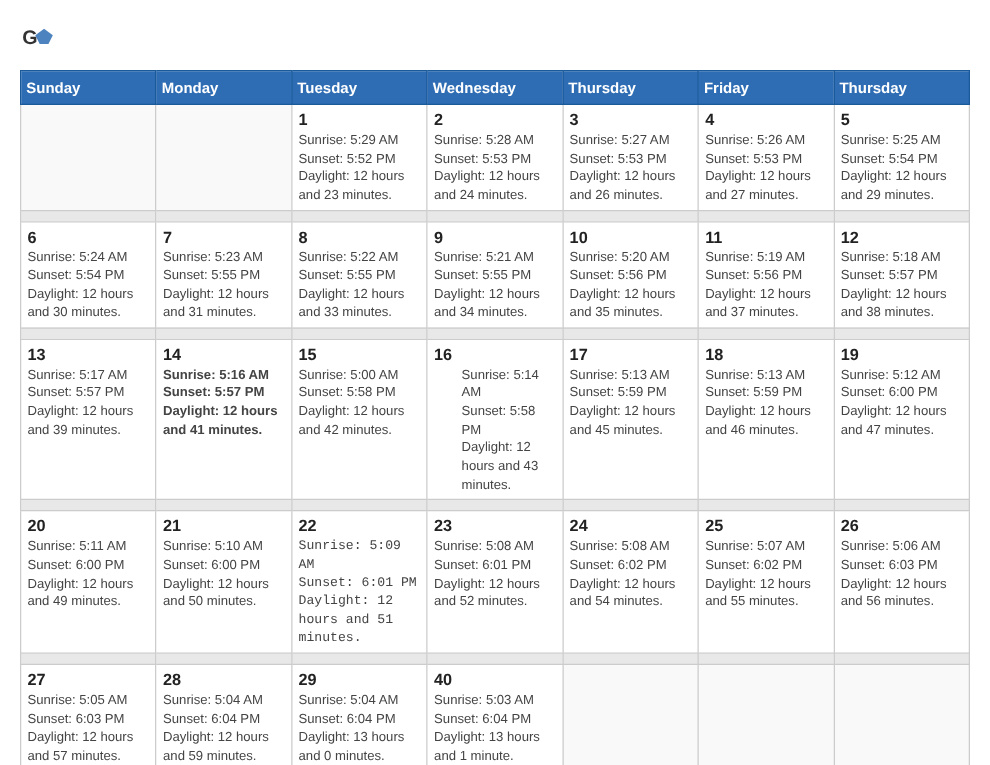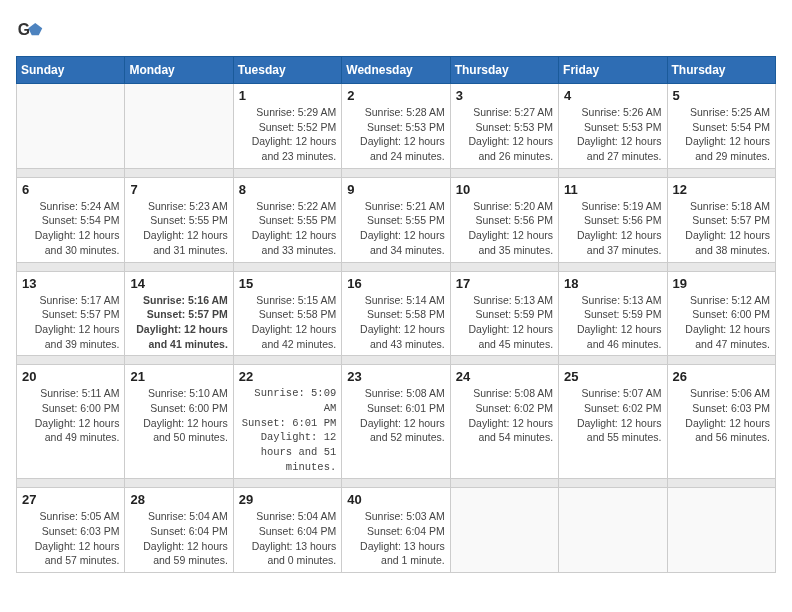--- a/index.html
+++ b/index.html
@@ -78,21 +78,20 @@
       font-size: 13px;
       font-weight: bold;
       color: #222;
       display: block;
       margin-bottom: 2px;
     }
     .day-detail {
       color: #444;
       font-size: 10.5px;
       line-height: 1.4;
-      text-align: right;
     }
     .row-separator td {
       background: #e8e8e8 !important;
       height: 4px;
       padding: 0;
       border: none;
     }
   </style>
 </head>
 <body>
@@ -230,27 +229,27 @@
 Daylight: 12 hours and 39 minutes.</div>
         </td>
         <td>
           <span class="day-number">14</span>
           <div class="day-detail" style="white-space: pre-line; font-weight: bold;">Sunrise: 5:16 AM
 Sunset: 5:57 PM
 Daylight: 12 hours and 41 minutes.</div>
         </td>
         <td>
           <span class="day-number">15</span>
-          <div class="day-detail" style="white-space: pre-line;">Sunrise: 5:15 AM
+          <div class="day-detail" style="white-space: pre-line;">Sunrise: 5:00 AM
 Sunset: 5:58 PM
 Daylight: 12 hours and 42 minutes.</div>
         </td>
         <td>
           <span class="day-number">16</span>
-          <div class="day-detail" style="white-space: pre-line;">Sunrise: 5:14 AM
+          <div class="day-detail" style="white-space: pre-line; margin-left: 22px;">Sunrise: 5:14 AM
 Sunset: 5:58 PM
 Daylight: 12 hours and 43 minutes.</div>
         </td>
         <td>
           <span class="day-number">17</span>
           <div class="day-detail" style="white-space: pre-line;">Sunrise: 5:13 AM
 Sunset: 5:59 PM
 Daylight: 12 hours and 45 minutes.</div>
         </td>
         <td>

